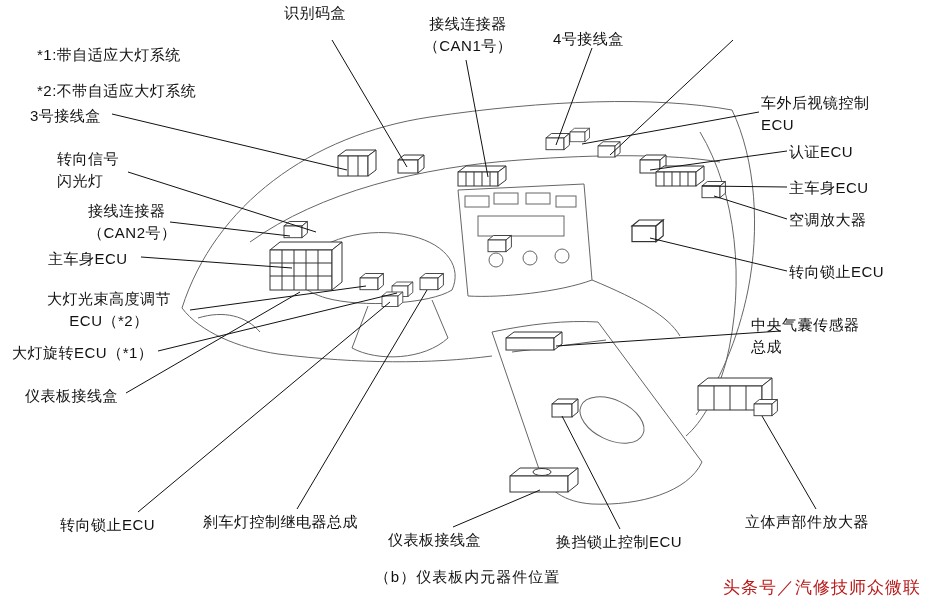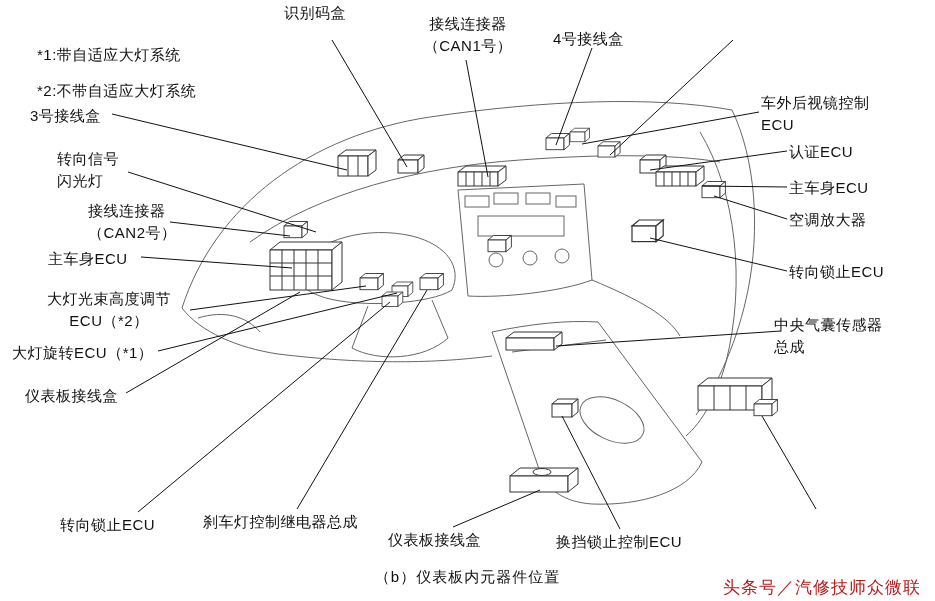--- a/index.html
+++ b/index.html
@@ -181,18 +181,19 @@
   <div class="lbl" style="left:203px;top:511px">刹车灯控制继电器总成</div>
   <div class="lbl" style="left:388px;top:529px">仪表板接线盒</div>
   <div class="lbl" style="left:556px;top:531px">换挡锁止控制ECU</div>
 
   <div class="lbl" style="left:761px;top:92px">车外后视镜控制
 ECU</div>
   <div class="lbl" style="left:789px;top:141px">认证ECU</div>
   <div class="lbl" style="left:789px;top:177px">主车身ECU</div>
   <div class="lbl" style="left:789px;top:209px">空调放大器</div>
   <div class="lbl" style="left:789px;top:261px">转向锁止ECU</div>
-  <div class="lbl" style="left:774px;top:314px">中央气囊传感器
+  <div class="lbl" style="left:751px;top:314px">中央气囊传感器
 总成</div>
+  <div class="lbl" style="left:745px;top:511px">立体声部件放大器</div>
 
   <div class="caption">（b）仪表板内元器件位置</div>
   <div class="watermark">头条号／汽修技师众微联</div>
 </div>
 
 </body></html>

